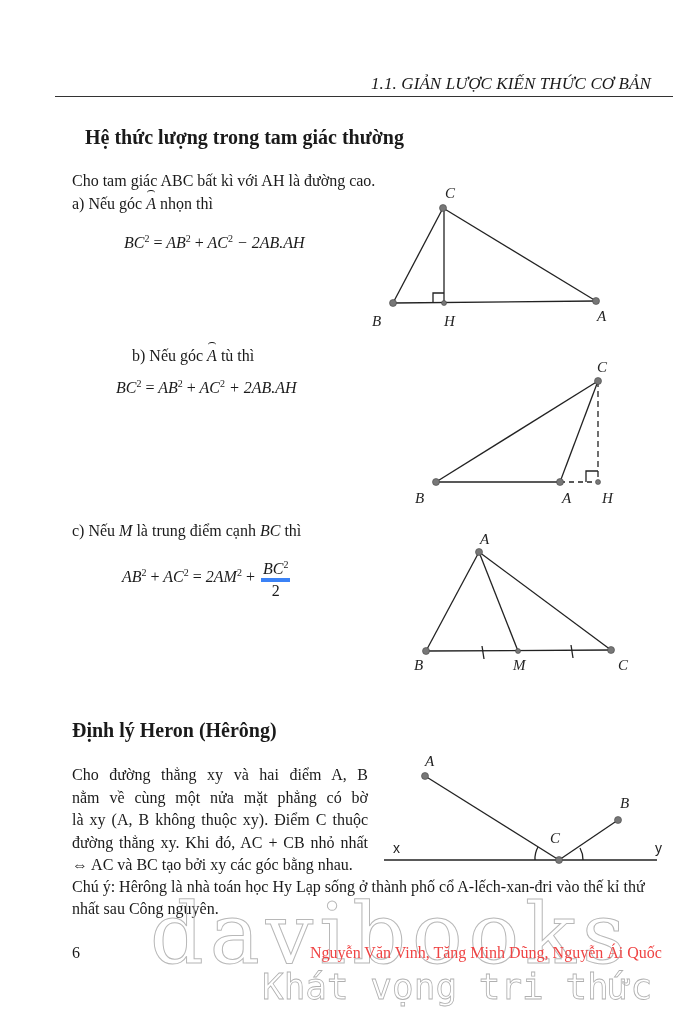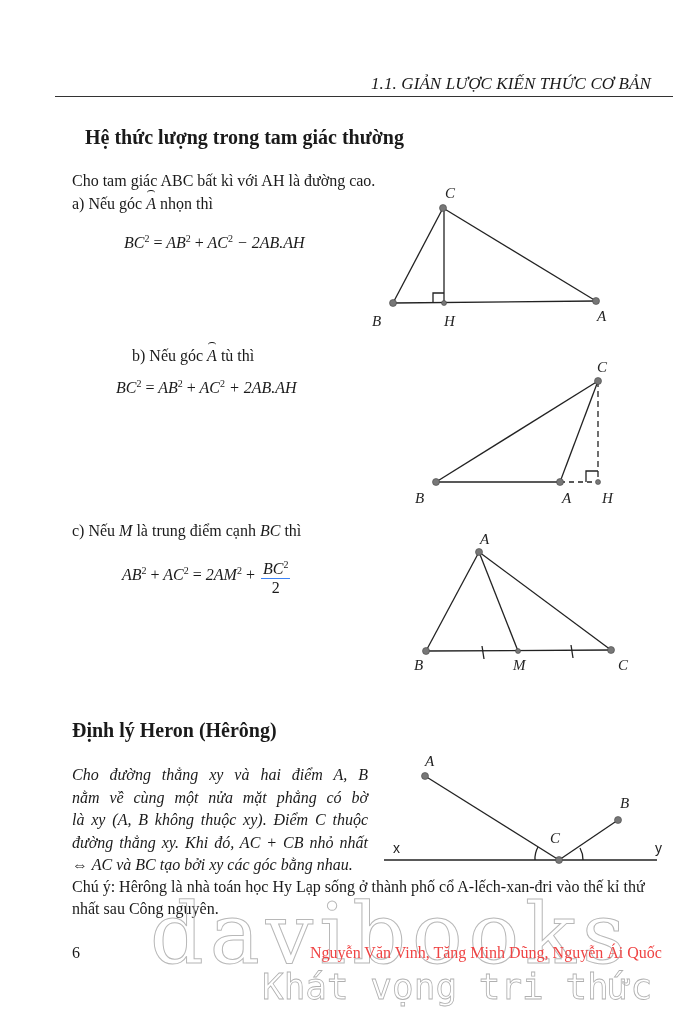--- a/index.html
+++ b/index.html
@@ -16,29 +16,29 @@
     left: 55px; top: 96px; width: 618px; height: 0; border-top: 1.3px solid #333;
   }
   .h2 {
     font-weight: bold; font-size: 20px; white-space: nowrap;
   }
   .p { font-size: 16px; white-space: nowrap; line-height: 21px; }
   .math { font-size: 16px; white-space: nowrap; font-style: italic; }
   .math .n { font-style: normal; }
   .math sup { font-size: 10px; vertical-align: 6px; font-style: normal; }
   .frac { display: inline-block; vertical-align: middle; text-align: center; margin-left: 2px; }
-  .frac .num { display: block; border-bottom: 1px solid #3b82f6; padding: 0 2px; line-height: 18px; }
+  .frac .num { display: block; border-bottom: 4px solid #3b82f6; padding: 0 2px; line-height: 18px; }
   .frac .den { display: block; line-height: 18px; font-style: normal; }
   .hat { position: relative; display: inline-block; font-style: italic; }
   .hat::before {
     content: ""; position: absolute; left: 1px; right: 1px; top: -3px; height: 5px;
     border-top: 1px solid #1a1a1a; border-radius: 50% 50% 0 0;
   }
   .heron-text { left: 72px; top: 764px; width: 296px; font-size: 16px; line-height: 22.5px; text-align: justify; }
-  .heron-text div { text-align-last: justify; font-style: italic; }
+  .heron-text div { text-align-last: justify; }
   .heron-text div.last { text-align-last: left; }
   .note { left: 72px; top: 876px; width: 600px; font-size: 16px; line-height: 22px; }
   .footer-page { left: 72px; top: 944px; font-size: 16px; }
   .footer-authors { left: 310px; top: 944px; font-size: 16px; white-space: nowrap; color: #ef4444; }
   .wm-big {
     left: 150px; top: 885px; font-family: "DejaVu Serif", serif; font-size: 84px;
     color: transparent; -webkit-text-stroke: 1px #b8b8b8; letter-spacing: 6px; white-space: nowrap;
   }
   .wm-small {
     left: 262px; top: 966px; font-family: "DejaVu Sans Mono", monospace; font-size: 36px;

